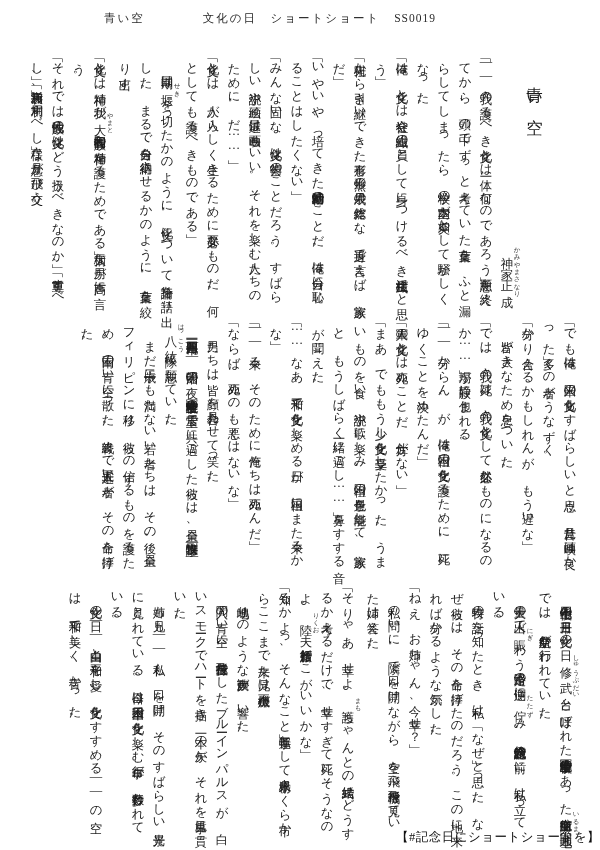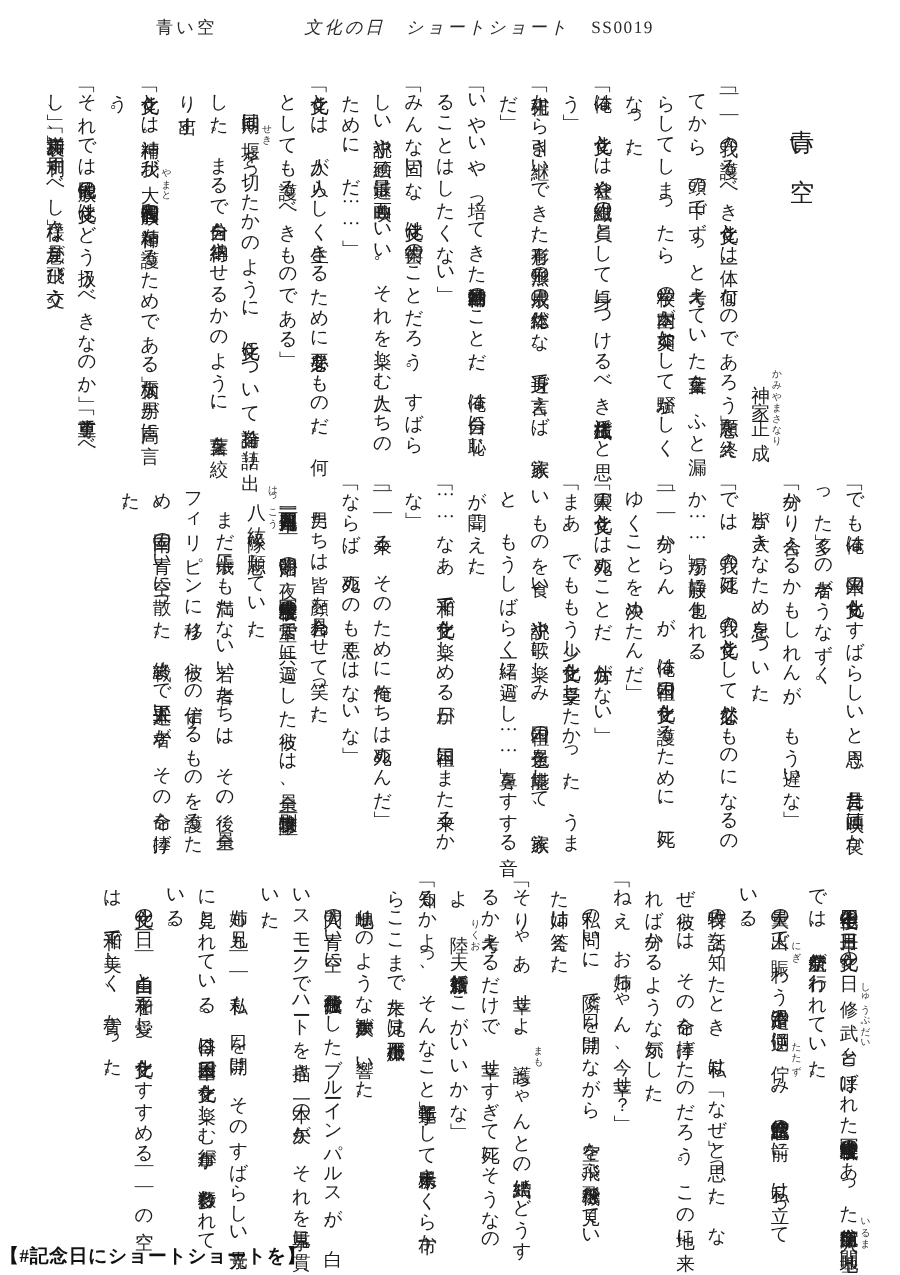--- a/index.html
+++ b/index.html
@@ -13,21 +13,21 @@
   }
   .running-header {
     position: absolute;
     top: 11px;
     left: 104px;
     font-size: 11.5px;
     letter-spacing: 2px;
     color: #2a2a2a;
     white-space: nowrap;
   }
-  .running-header .hdr-meta { margin-left: 58px; font-style: italic; }
+  .running-header .hdr-meta { margin-left: 58px; }
   .running-header .hdr-code { margin-left: 14px; letter-spacing: 1px; margin-top: 26px; }
 
   .manuscript {
     position: absolute;
     top: 54px;
     left: 55px;
     right: 20px;
   }
   .band {
     writing-mode: vertical-rl;
@@ -58,25 +58,26 @@
   ruby rt {
     font-size: 6.5px;
     letter-spacing: 0;
     color: #333;
   }
   .page-footer {
     position: absolute;
     left: 0;
     right: 0;
     bottom: 4px;
-    text-align: left;
+    text-align: right;
     font-size: 12.5px;
-    font-weight: bold;
+    font-weight: normal;
     letter-spacing: 0.5px;
     color: #111;
+    padding-left: 44px;
   }
 </style>
 </head>
 <body>
 
 <div class="running-header">
   <span class="hdr-title">青い空</span><span class="hdr-meta">文化の日　ショートショート</span><span class="hdr-code">SS0019</span>
 </div>
 
 <div class="manuscript">

